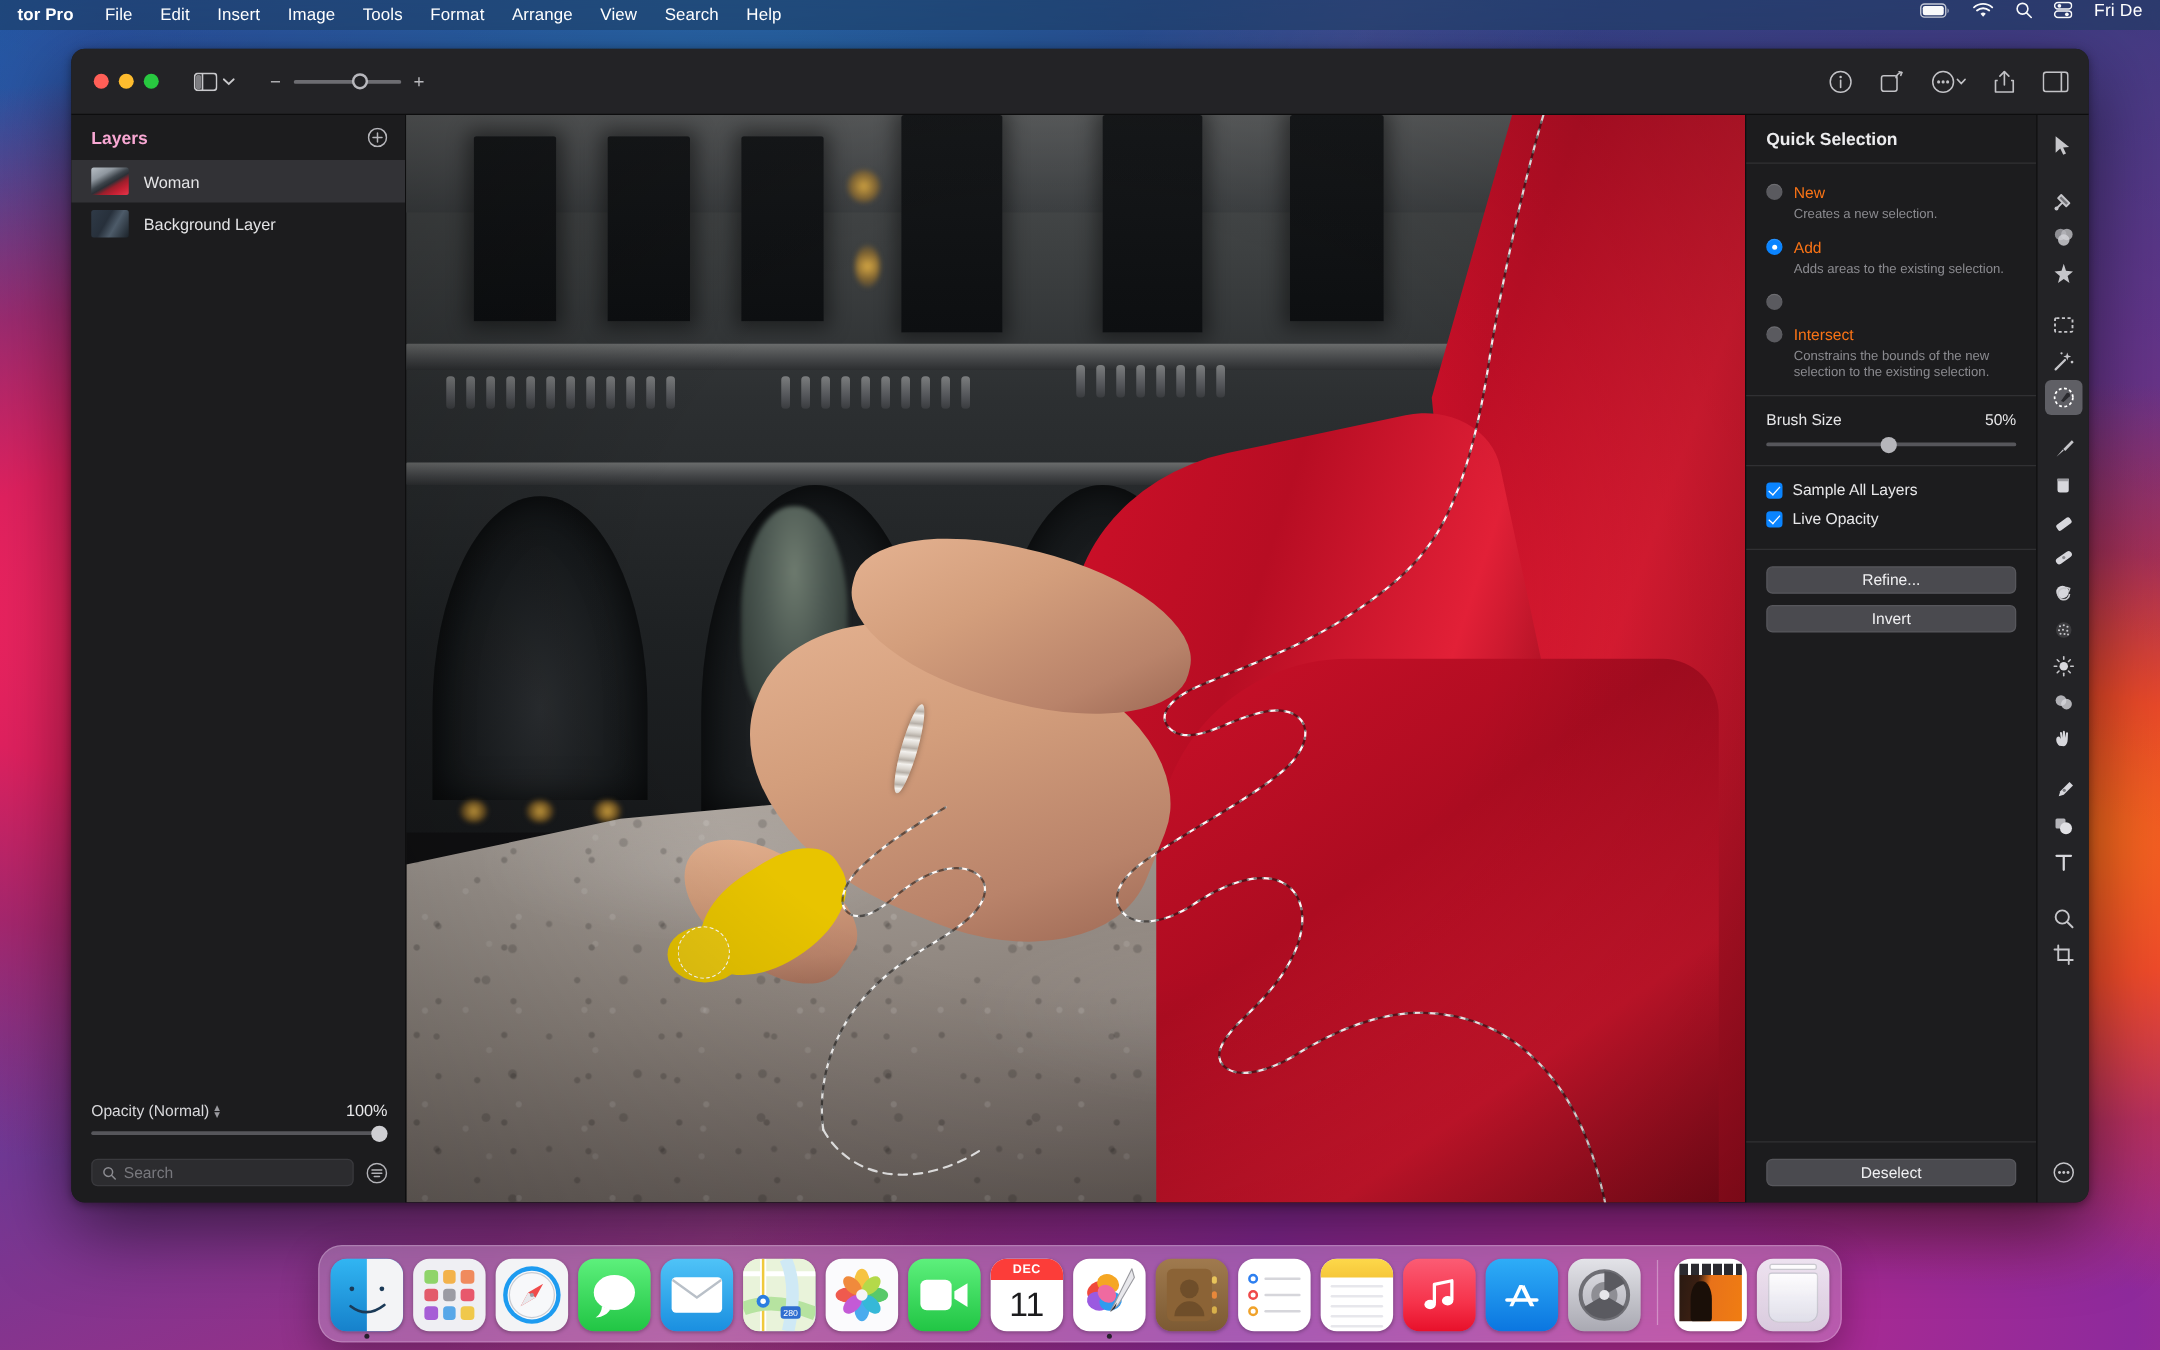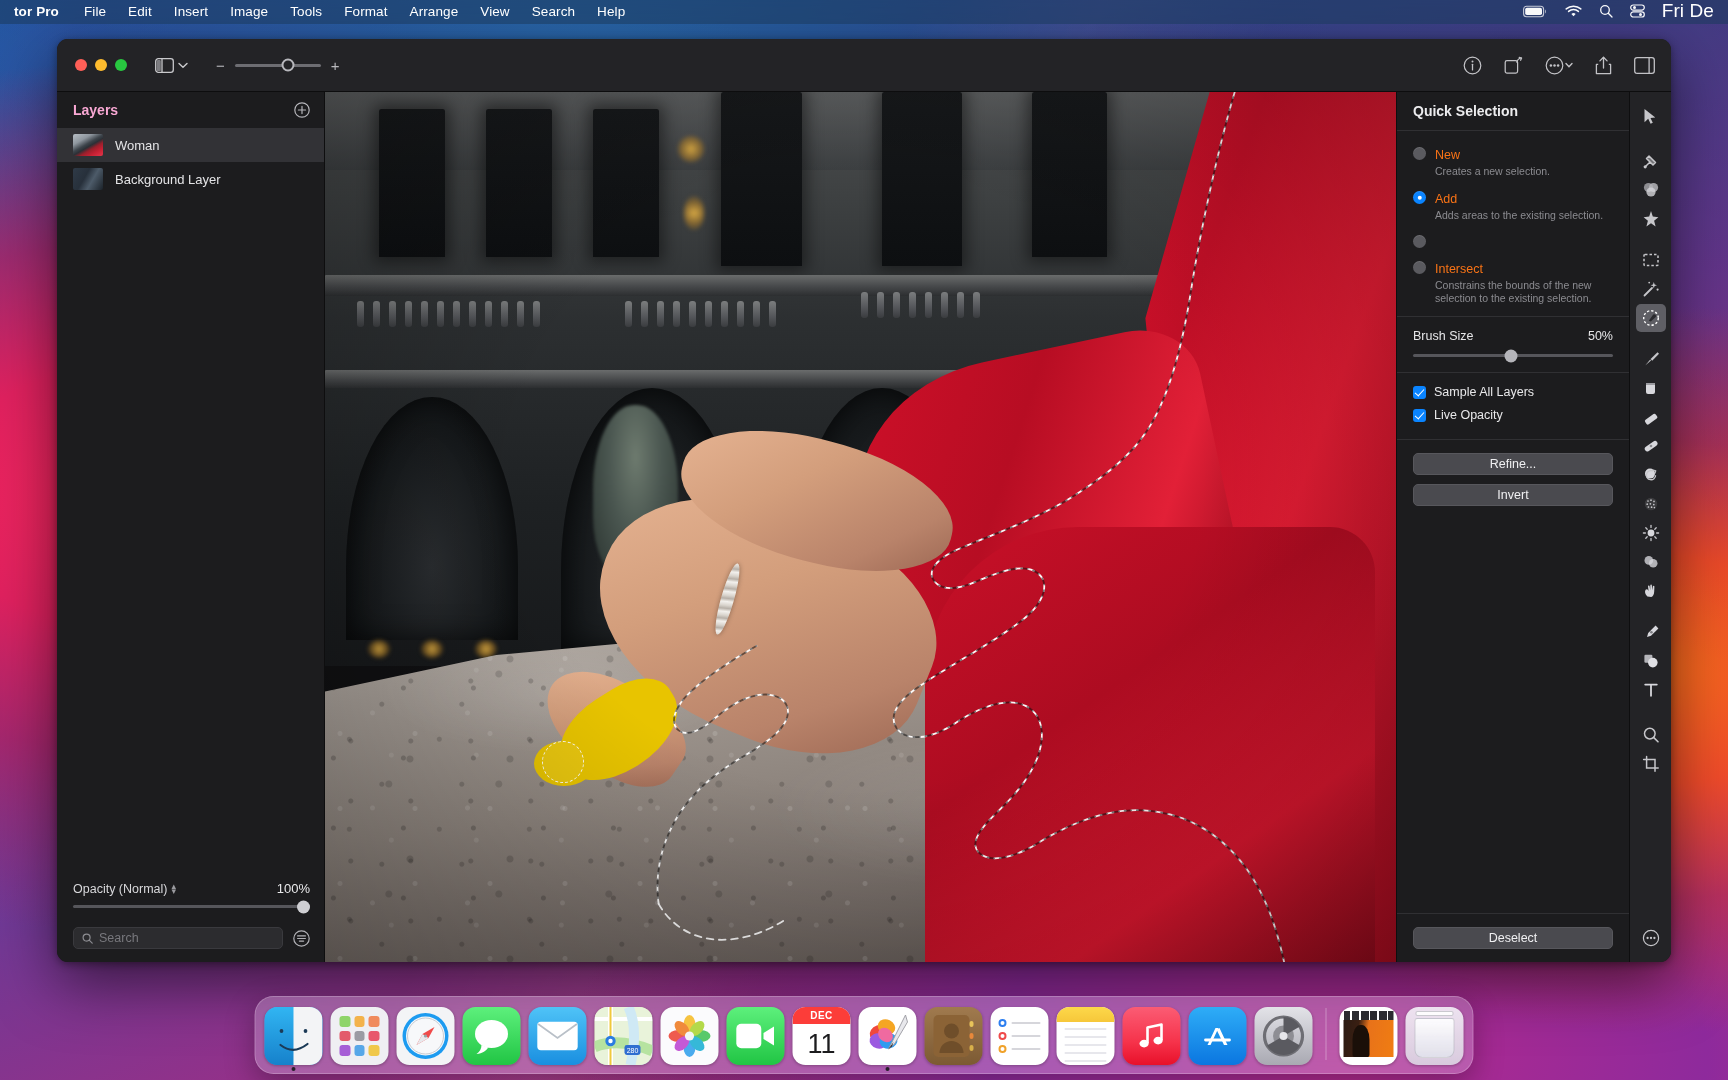--- a/index.html
+++ b/index.html
@@ -47,21 +47,21 @@
     padding: 0 11px; line-height: 24px; height: 24px;
     white-space: nowrap; color: #ffffff;
     letter-spacing: 0.1px;
   }
   .mb-app { font-weight: 700; padding-left: 0; padding-right: 14px; }
   #menubar .mb-right {
     margin-left: auto; display: flex; align-items: center; gap: 17px;
     padding-right: 4px;
   }
   .mb-right .mb-ico { display: flex; align-items: center; opacity: 0.97; }
-  .mb-clock { font-size: 19px; white-space: nowrap; letter-spacing: 0.1px; }
+  .mb-clock { font-size: 14px; white-space: nowrap; letter-spacing: 0.1px; }
 
   
   #window {
     position: absolute;
     left: 57px; top: 39px;
     width: 1614px; height: 923px;
     background: #1c1c1e;
     border-radius: 11px;
     overflow: hidden;
     box-shadow: 0 22px 60px rgba(0,0,0,0.55), 0 2px 8px rgba(0,0,0,0.4);

